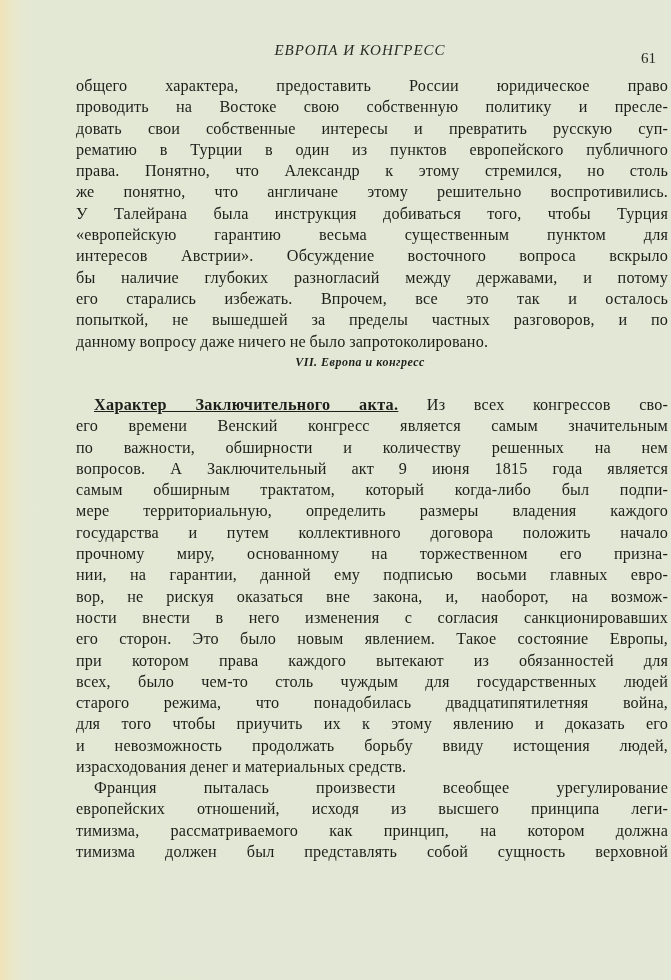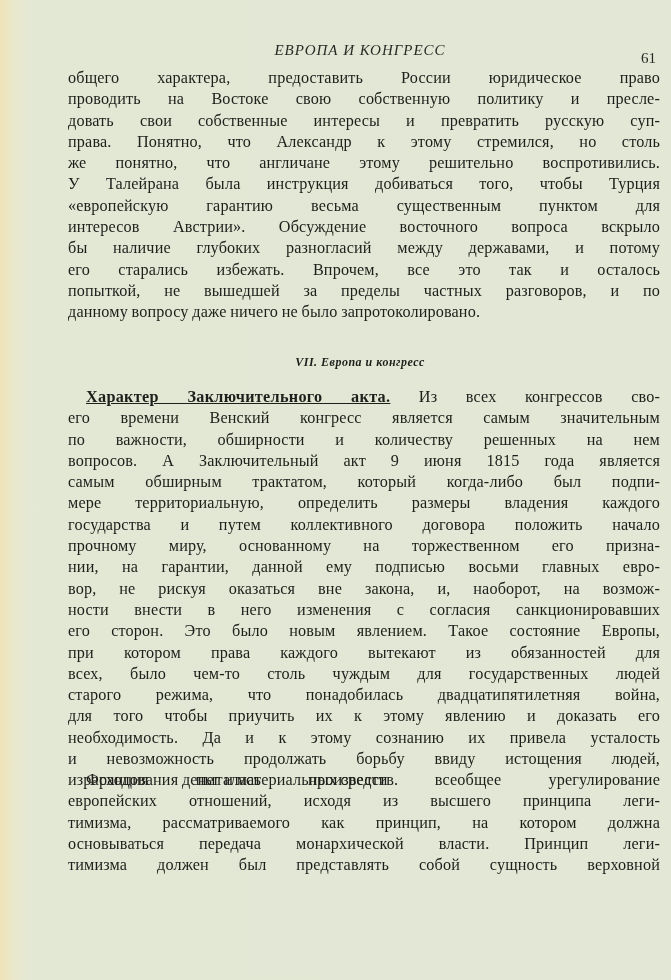--- a/index.html
+++ b/index.html
@@ -17,21 +17,21 @@
     .running-title {
       position: absolute; left: 0; width: 592px; text-align: center;
       font-style: italic; font-size: 15px; letter-spacing: 1px;
       color: #2a2a25;
     }
     .page-number {
       position: absolute; right: 0; top: 0; font-size: 15px; color: #2a2a25; margin-top: 8px;
     }
     .para {
       font-size: 16.2px; line-height: 21.3px; text-align: justify;
-      margin: 4px; letter-spacing: 0.15px; word-spacing: -0.5px;
+      margin: 12px; letter-spacing: 0.15px; word-spacing: -0.5px;
     }
     .line { display: block; text-align: justify; text-align-last: justify; white-space: nowrap; }
     .line.last { text-align-last: left; }
     .block1 { position: absolute; top: 64px; left: 0; width: 592px; }
     .section-heading {
       position: absolute; top: 355px; left: 0; width: 592px; text-align: center;
       font-weight: bold; font-style: italic; font-size: 12px; letter-spacing: 0.5px;
     }
     .block2 { position: absolute; top: 383px; left: 0; width: 592px; }
     .block3 { position: absolute; top: 766px; left: 0; width: 592px; }
@@ -45,20 +45,21 @@
 
   <div class="running-head">
     <span class="running-title">ЕВРОПА И КОНГРЕСС</span>
     <span class="page-number">61</span>
   </div>
 
   <div class="para block1">
     <span class="line">общего характера, предоставить России юридическое право</span>
     <span class="line">проводить на Востоке свою собственную политику и пресле-</span>
     <span class="line">довать свои собственные интересы и превратить русскую суп-</span>
+    <span class="line">рематию в Турции в один из пунктов европейского публичного</span>
     <span class="line">права. Понятно, что Александр к этому стремился, но столь</span>
     <span class="line">же понятно, что англичане этому решительно воспротивились.</span>
     <span class="line">У Талейрана была инструкция добиваться того, чтобы Турция</span>
     <span class="line">«европейскую гарантию весьма существенным пунктом для</span>
     <span class="line">интересов Австрии». Обсуждение восточного вопроса вскрыло</span>
     <span class="line">бы наличие глубоких разногласий между державами, и потому</span>
     <span class="line">его старались избежать. Впрочем, все это так и осталось</span>
     <span class="line">попыткой, не вышедшей за пределы частных разговоров, и по</span>
     <span class="line last">данному вопросу даже ничего не было запротоколировано.</span>
   </div>
@@ -75,26 +76,24 @@
     <span class="line">государства и путем коллективного договора положить начало</span>
     <span class="line">прочному миру, основанному на торжественном его призна-</span>
     <span class="line">нии, на гарантии, данной ему подписью восьми главных евро-</span>
     <span class="line">вор, не рискуя оказаться вне закона, и, наоборот, на возмож-</span>
     <span class="line">ности внести в него изменения с согласия санкционировавших</span>
     <span class="line">его сторон. Это было новым явлением. Такое состояние Европы,</span>
     <span class="line">при котором права каждого вытекают из обязанностей для</span>
     <span class="line">всех, было чем-то столь чуждым для государственных людей</span>
     <span class="line">старого режима, что понадобилась двадцатипятилетняя война,</span>
     <span class="line">для того чтобы приучить их к этому явлению и доказать его</span>
-    <span class="line">необходимость. Да и к этому сознанию их привела усталость</span>
     <span class="line">и невозможность продолжать борьбу ввиду истощения людей,</span>
     <span class="line last">израсходования денег и материальных средств.</span>
   </div>
 
   <div class="para block3">
     <span class="line indent">Франция пыталась произвести всеобщее урегулирование</span>
     <span class="line">европейских отношений, исходя из высшего принципа леги-</span>
     <span class="line">тимизма, рассматриваемого как принцип, на котором должна</span>
-    <span class="line">основываться передача монархической власти. Принцип леги-</span>
     <span class="line">тимизма должен был представлять собой сущность верховной</span>
   </div>
 
 </div>
 
 </body></html>

